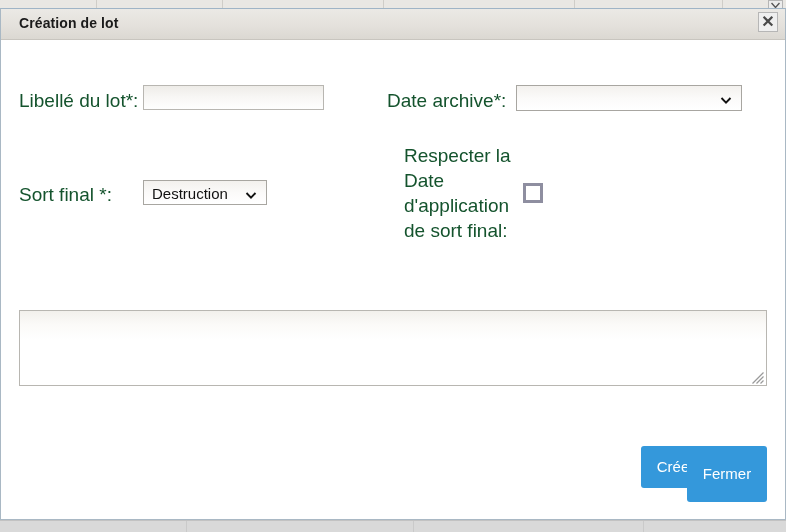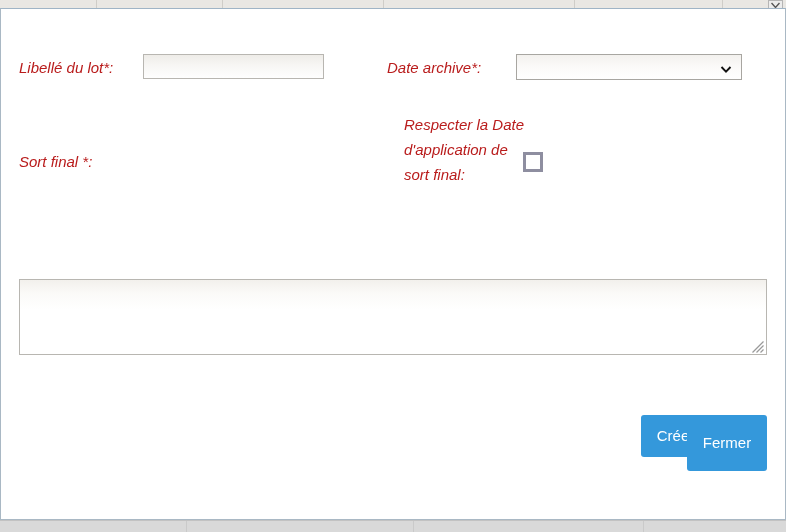--- a/index.html
+++ b/index.html
@@ -112,24 +112,23 @@
   }
 
   .dialog-body {
     position: relative;
     height: 479px;
   }
 
   
   .field-label {
     position: absolute;
-    font-size: 15px;
-    color: #b91c1c;
+    font-size: 19px;
+    color: #14532d;
     white-space: nowrap;
-    font-style: italic;
   }
   .field-label.wrap {
     white-space: normal;
     line-height: 25px;
   }
 
   .text-input {
     position: absolute;
     box-sizing: border-box;
     border: 1px solid #b8b6b1;
@@ -233,37 +232,49 @@
   <div class="backdrop-bottombar">
     <div class="col-sep" style="left:186px;"></div>
     <div class="col-sep" style="left:413px;"></div>
     <div class="col-sep" style="left:643px;"></div>
   </div>
 
 </div>
 
 <div class="dialog">
 
+  <div class="dialog-titlebar">
+    <div class="dialog-title">Création de lot</div>
+    <div class="dialog-close">✕</div>
+  </div>
 
   <div class="dialog-body">
 
     <div class="field-label" style="left:18px; top:50px;">Libellé du lot*:</div>
     <input class="text-input" type="text" style="left: 142px; top: 45px; width: 181px; height: 25px;" value="">
 
     <div class="field-label" style="left:386px; top:50px;">Date archive*:</div>
     <div class="select-box" style="left:515px; top:45px; width:226px; height:26px;">
       <span class="select-text"></span>
       <span class="select-arrow">
         <svg width="12" height="12" viewBox="0 0 12 12" aria-hidden="true">
           <path d="M1.5 4 L6 8.6 L10.5 4" fill="none" stroke="#111" stroke-width="1.9"></path>
         </svg>
       </span>
     </div>
 
     <div class="field-label" style="left:18px; top:144px;">Sort final *:</div>
+    <div class="select-box" style="left:142px; top:140px; width:124px; height:25px;">
+      <span class="select-text">Destruction</span>
+      <span class="select-arrow">
+        <svg width="12" height="12" viewBox="0 0 12 12" aria-hidden="true">
+          <path d="M1.5 4 L6 8.6 L10.5 4" fill="none" stroke="#111" stroke-width="1.9"></path>
+        </svg>
+      </span>
+    </div>
 
     <div class="field-label wrap" style="left:386px; top:103px; width:128px;margin-left:17px;">Respecter la Date d'application de sort final:</div>
     <div class="checkbox-box" style="left:522px; top:143px;"></div>
 
     <textarea class="textarea-box" style="left: 18px; top: 270px; width: 748px; height: 76px;"></textarea>
     <span class="resize-grip" style="left:749px; top:330px;">
       <svg width="15" height="15" viewBox="0 0 15 15" aria-hidden="true">
         <g stroke="#9a9a9a" stroke-width="1.2">
           <line x1="13.5" y1="2.5" x2="2.5" y2="13.5"></line>
           <line x1="13.5" y1="6.5" x2="6.5" y2="13.5"></line>

